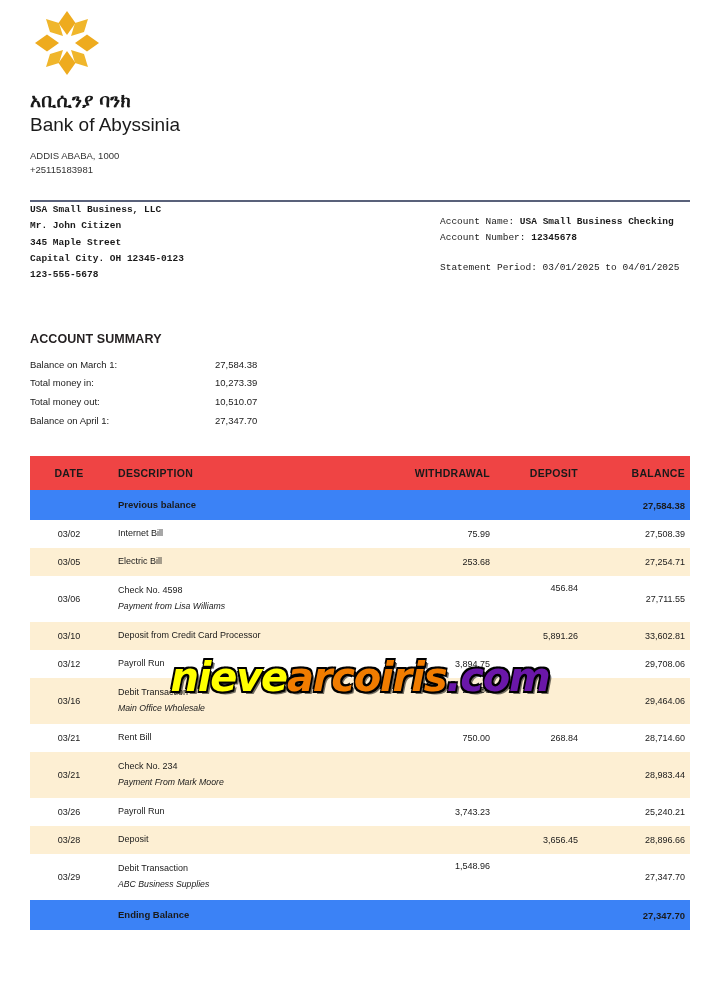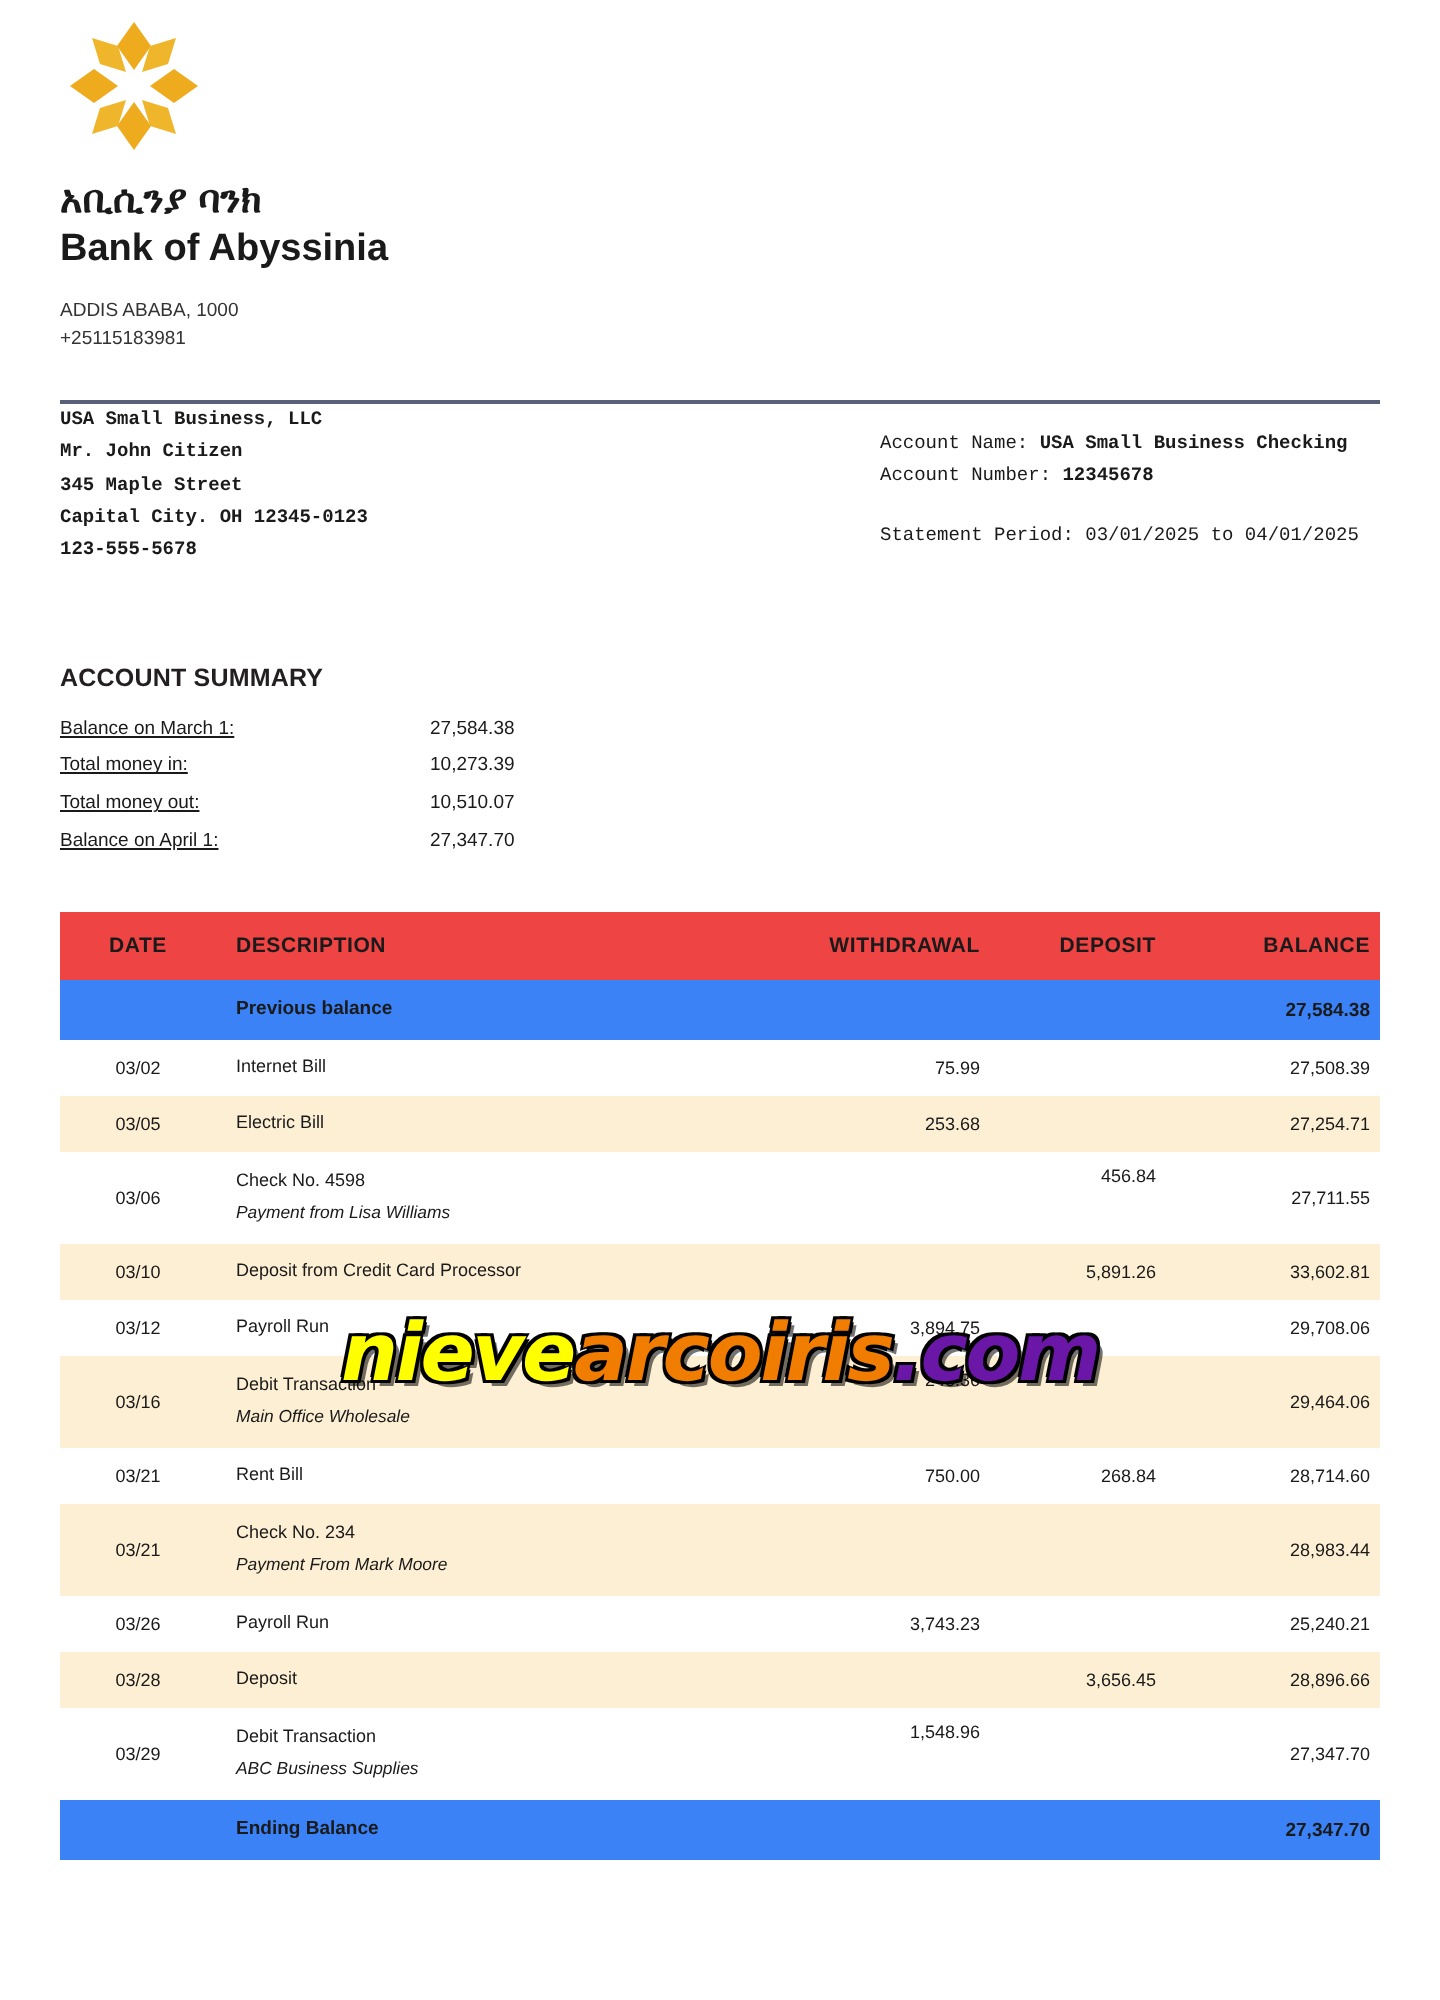--- a/index.html
+++ b/index.html
@@ -39,21 +39,21 @@
   .bank-name-am {
     margin-top: 14px;
     font-size: 19px;
     font-weight: 700;
     letter-spacing: .2px;
     color: #1a1a1a;
     line-height: 1.15;
   }
   .bank-name-en {
     font-size: 19px;
-    font-weight: 700;
+    font-weight: 400;
     color: #1a1a1a;
     line-height: 1.3;
     margin-top: 1px;
   }
   .bank-addr {
     margin-top: 11px;
     font-size: 9.5px;
     line-height: 1.55;
     color: #333;
   }
@@ -101,21 +101,21 @@
   .summary-table {
     margin-top: 13px;
     border-collapse: collapse;
     font-size: 9.5px;
   }
   .summary-table td {
     padding: 0 0 7px 0;
     line-height: 1.25;
     color: #1a1a1a;
   }
-  .summary-table td.k { width: 185px; text-decoration: underline; }
+  .summary-table td.k { width: 185px; }
   .summary-table td.v { width: 130px; }
 
   
   .txn {
     margin-top: 22px;
     width: 660px;
     border-collapse: collapse;
     table-layout: fixed;
     font-size: 9px;
   }

